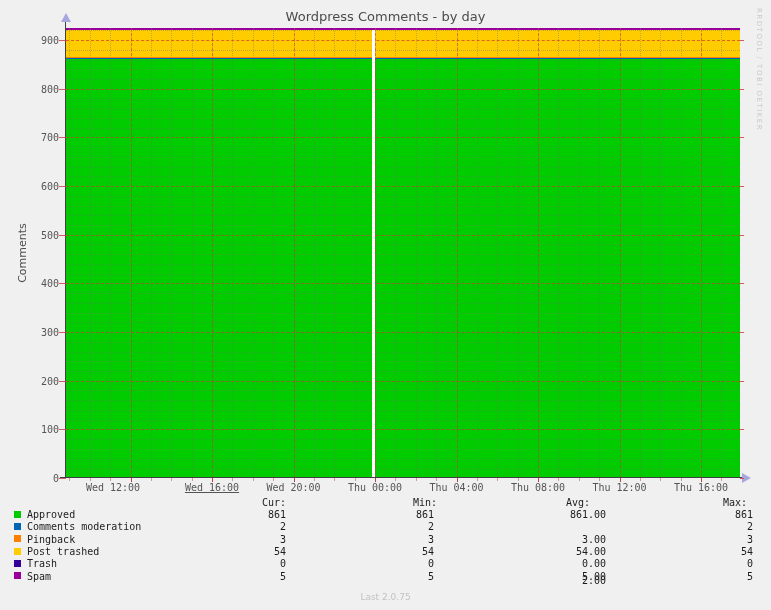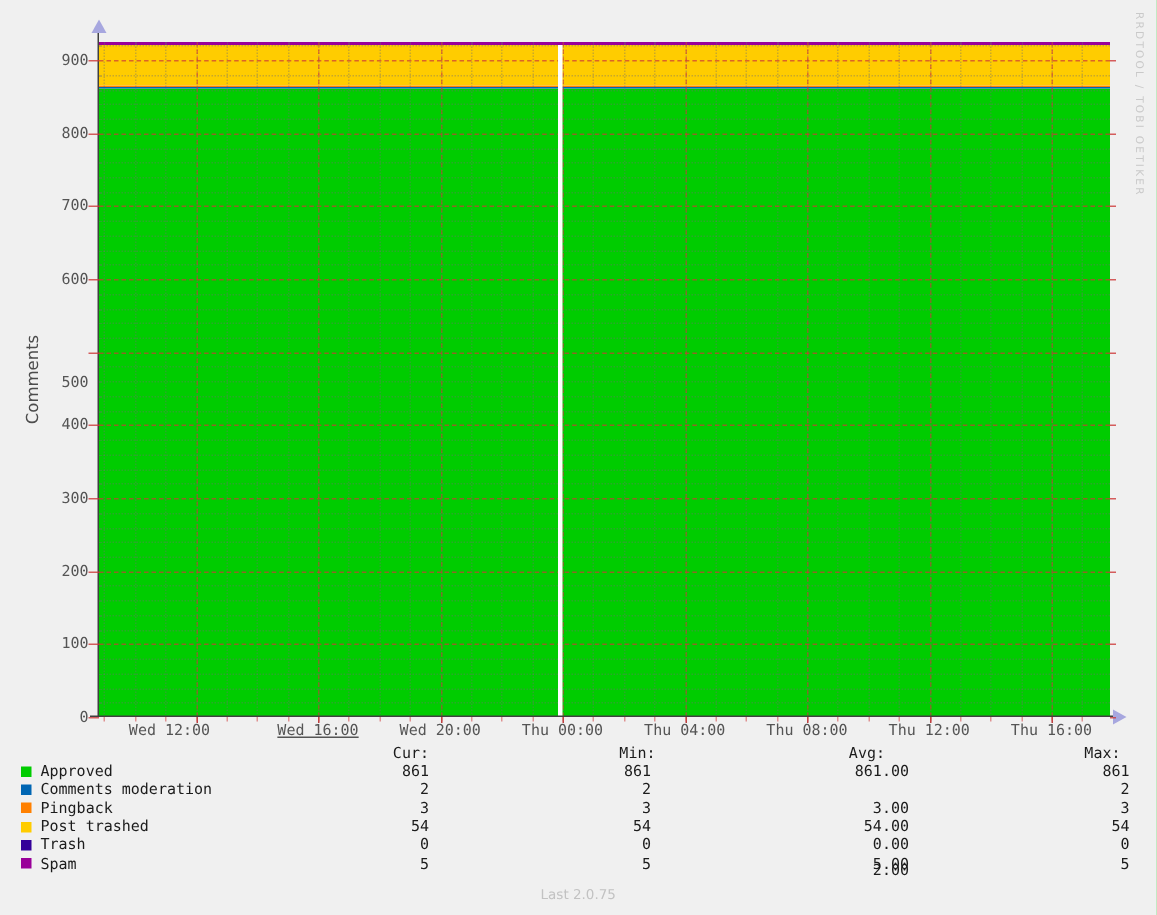--- a/index.html
+++ b/index.html
@@ -39,20 +39,21 @@
   .legend-header{position:absolute;top:497px;font:10px/12px "DejaVu Sans Mono",monospace;color:#1c1c1c;}
   #lastupdate{position:absolute;right:18px;top:582px;white-space:pre;
               font:10px/12px "DejaVu Sans Mono",monospace;color:#1c1c1c;}
   #version{position:absolute;left:0;top:592px;width:100%;text-align:center;
            font-size:9px;color:#c2c2c2;}
 </style>
 </head>
 <body>
 
 <div id="app">
+  <div id="title">Wordpress Comments - by day</div>
   <div id="ylabel">Comments</div>
   <div id="watermark">RRDTOOL / TOBI OETIKER</div>
   <div id="plot">
       <div class="band" style="bottom: 0px; height: 418.865px; background: rgb(0, 204, 0);"></div>
       <div class="band" style="bottom: 418.865px; height: 0.972973px; background: rgb(0, 102, 179);"></div>
       <div class="band" style="bottom: 419.838px; height: 1.45946px; background: rgb(255, 128, 0);"></div>
       <div class="band" style="bottom: 421.297px; height: 26.2703px; background: rgb(255, 204, 0);"></div>
       <div class="band" style="bottom: 447.568px; height: 0px; background: rgb(51, 0, 153);"></div>
       <div class="band" style="bottom: 447.568px; height: 2.43243px; background: rgb(153, 0, 153);"></div>
       <div class="grid-v-minor" style="left: 3.4px;"></div>
@@ -157,21 +158,21 @@
     <div class="ytick-major-right" style="top: 429.351px;"></div>
     <div class="ytick-label" style="top: 375.703px;">200</div>
     <div class="ytick-major-left" style="top: 380.703px;"></div>
     <div class="ytick-major-right" style="top: 380.703px;"></div>
     <div class="ytick-label" style="top: 327.054px;">300</div>
     <div class="ytick-major-left" style="top: 332.054px;"></div>
     <div class="ytick-major-right" style="top: 332.054px;"></div>
     <div class="ytick-label" style="top: 278.405px;">400</div>
     <div class="ytick-major-left" style="top: 283.405px;"></div>
     <div class="ytick-major-right" style="top: 283.405px;"></div>
-    <div class="ytick-label" style="top: 229.757px; margin-top: 20px;">500</div>
+    <div class="ytick-label" style="top: 229.757px;">500</div>
     <div class="ytick-major-left" style="top: 234.757px;"></div>
     <div class="ytick-major-right" style="top: 234.757px;"></div>
     <div class="ytick-label" style="top: 181.108px;">600</div>
     <div class="ytick-major-left" style="top: 186.108px;"></div>
     <div class="ytick-major-right" style="top: 186.108px;"></div>
     <div class="ytick-label" style="top: 132.459px;">700</div>
     <div class="ytick-major-left" style="top: 137.459px;"></div>
     <div class="ytick-major-right" style="top: 137.459px;"></div>
     <div class="ytick-label" style="top: 83.8108px;">800</div>
     <div class="ytick-major-left" style="top: 88.8108px;"></div>

